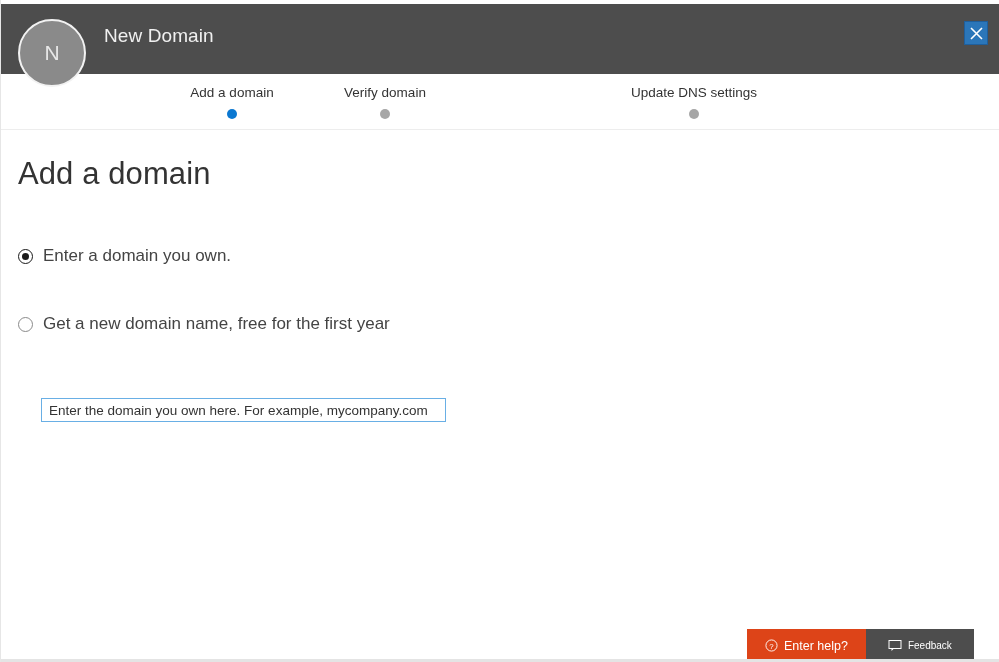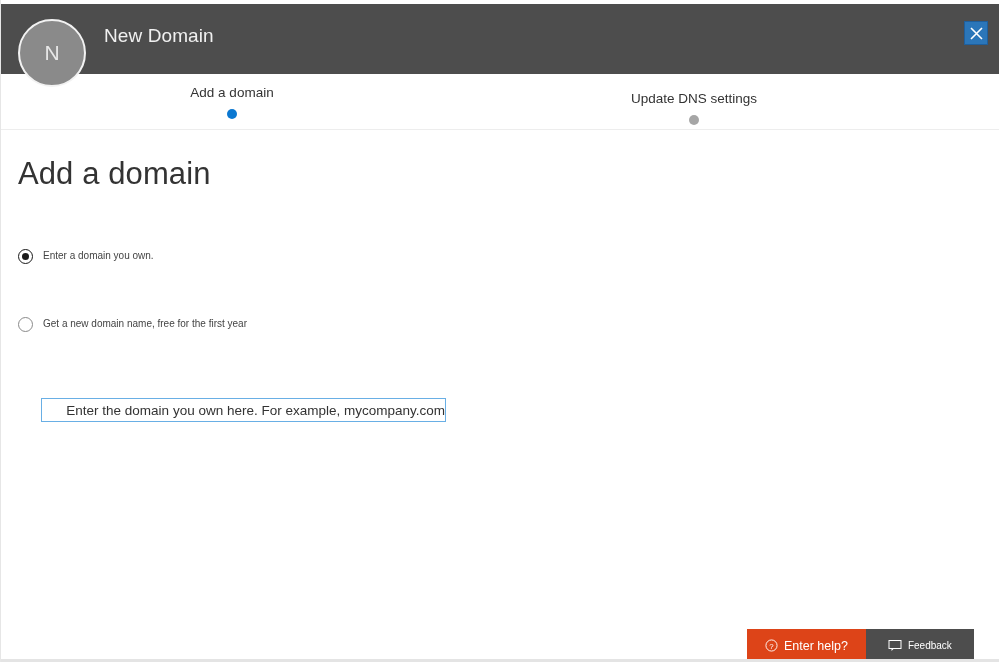--- a/index.html
+++ b/index.html
@@ -120,21 +120,21 @@
     height: 10px;
     border-radius: 50%;
     background: #a6a6a6;
     margin: 8px auto 0 auto;
   }
   .step-dot.active { background: #0b78d1; }
 
   .step-0 { left: 150px; width: 162px; }
   .step-1 { left: 322px; width: 124px; }
   .step-2 { left: 448px; width: 182px; }
-  .step-3 { left: 624px; width: 138px; margin-top: 6px; }
+  .step-3 { left: 624px; width: 138px; }
 
   
   .content {
     position: absolute;
     left: 0;
     top: 130px;
     width: 999px;
     height: 532px;
     background: #ffffff;
   }
@@ -177,40 +177,39 @@
     position: absolute;
     left: 3px;
     top: 3px;
     width: 7px;
     height: 7px;
     border-radius: 50%;
     background: #1a1a1a;
   }
   .radio-label {
     margin-left: 10px;
-    font-size: 10px;
+    font-size: 17px;
     color: #444444;
     line-height: 16px;
   }
 
   .domain-input {
     position: absolute;
     left: 40px;
     top: 268px;
     width: 405px;
     height: 24px;
     border: 1px solid #69afe5;
     box-sizing: border-box;
     background: #ffffff;
     font-family: "Liberation Sans", sans-serif;
     font-size: 13.5px;
     color: #333333;
     padding: 0 0 0 7px;
     outline: none;
-    text-align: right;
   }
   .domain-input::placeholder { color: #333333; opacity: 1; }
 
   
   .help-bar {
     position: absolute;
     left: 746px;
     top: 629px;
     height: 33px;
     display: flex;
@@ -269,20 +268,24 @@
 
   <div class="avatar">N</div>
 
   <div class="steps">
 
     <div class="step step-0">
       <span class="step-label">Add a domain</span>
       <span class="step-dot active"></span>
     </div>
 
+    <div class="step step-1">
+      <span class="step-label">Verify domain</span>
+      <span class="step-dot"></span>
+    </div>
 
 
     <div class="step step-3">
       <span class="step-label">Update DNS settings</span>
       <span class="step-dot"></span>
     </div>
 
   </div>
 
   <div class="content">

